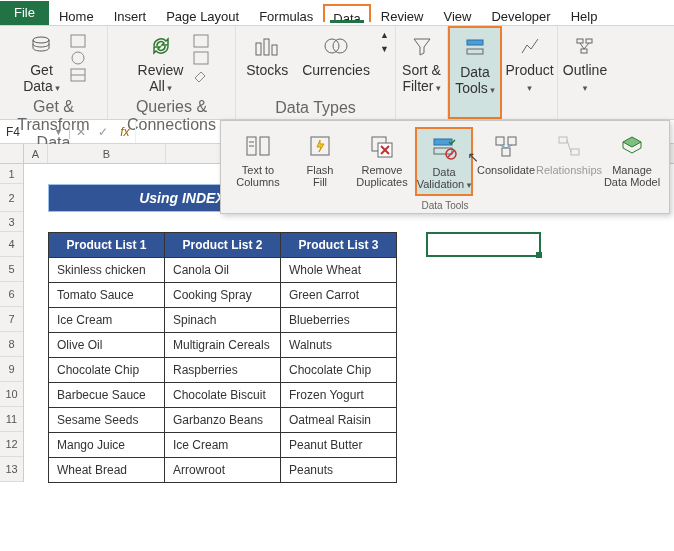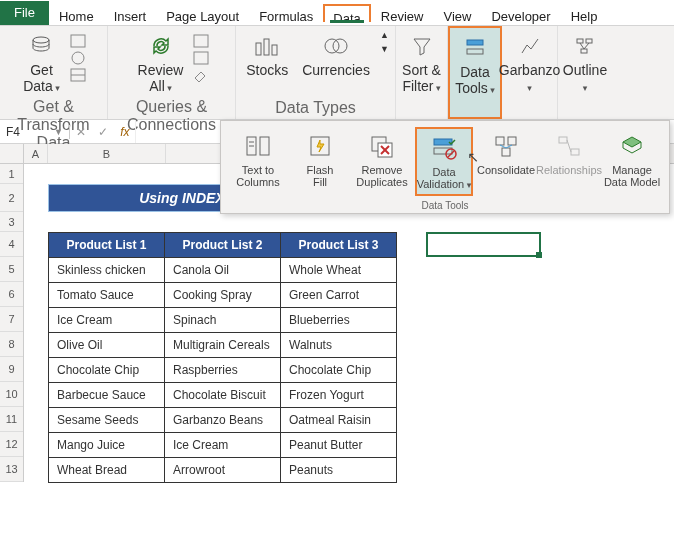--- a/index.html
+++ b/index.html
@@ -376,21 +376,21 @@
   </div>
 
   <div class="ribbon-group" style="width:56px">
     <div class="ribbon-items">
       <div class="ribbon-btn">
         <span class="icon-wrap">
           <svg width="22" height="22">
               <path d="M3 18l5-8 4 4 7-10" fill="none" stroke="#666"></path>
             </svg>
         </span>
-        <span class="caret-down">Garbanzo</span>
+        <span class="caret-down">Product</span>
       </div>
     </div>
   </div>
 
   <div class="ribbon-group" style="width:54px;border-right:none">
     <div class="ribbon-items">
       <div class="ribbon-btn">
         <span class="icon-wrap">
           <svg width="22" height="22">
               <rect x="3" y="4" width="6" height="4" fill="none" stroke="#666"></rect>

